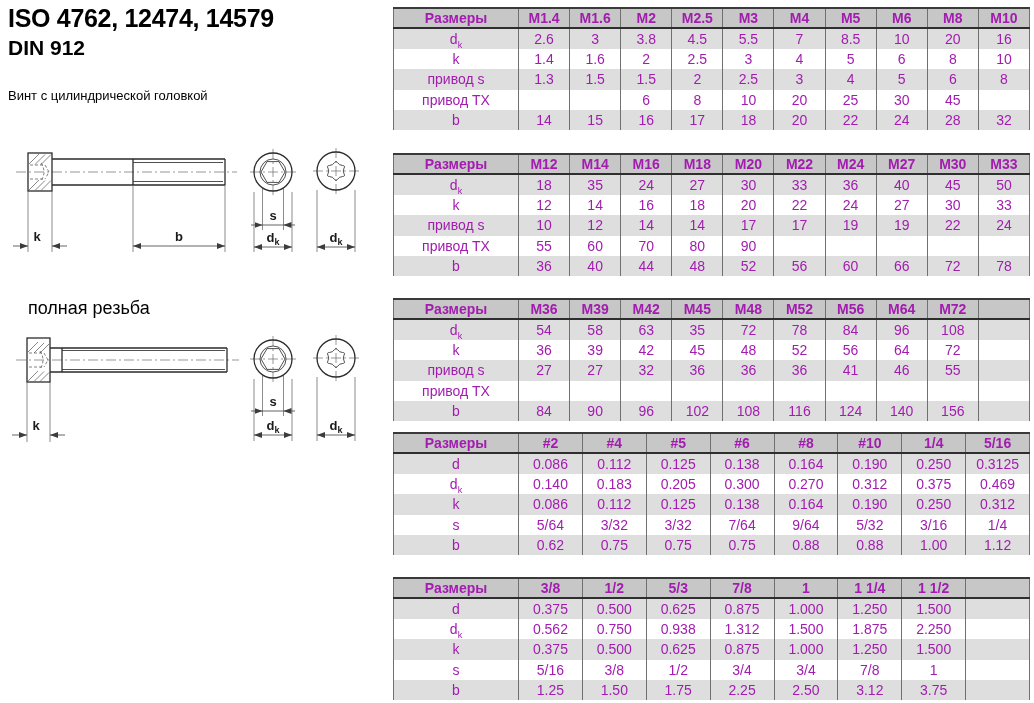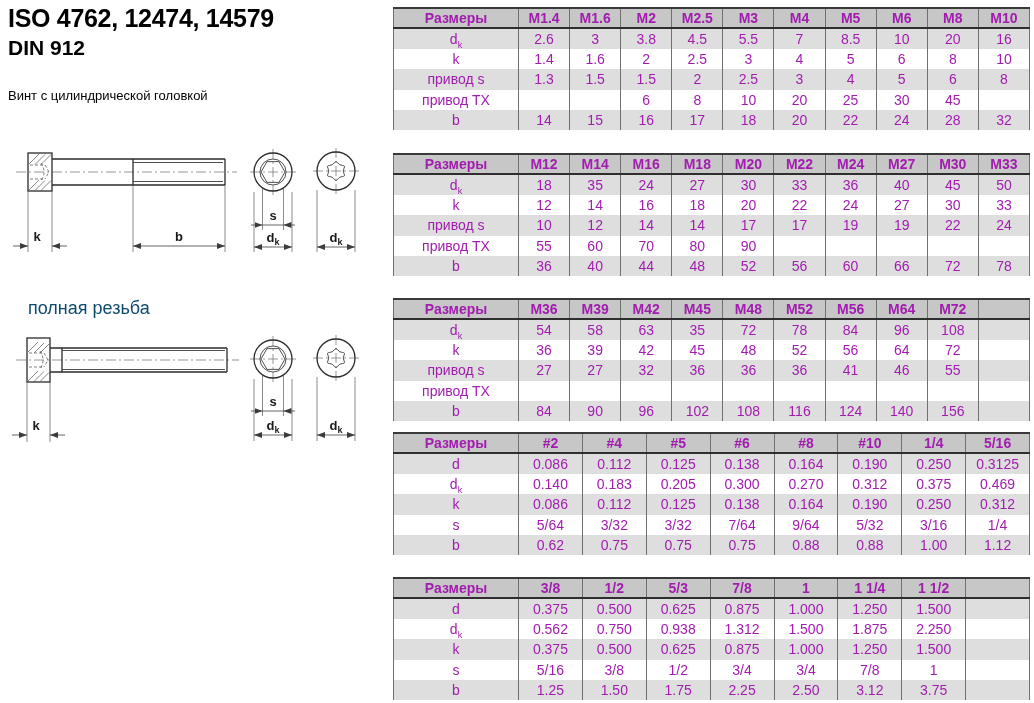--- a/index.html
+++ b/index.html
@@ -4,21 +4,21 @@
 <style>
   * { margin:0; padding:0; box-sizing:border-box; }
   html,body { background:#fff; }
   .page {
     position:relative; width:1034px; height:703px; background:#ffffff;
     font-family:"Liberation Sans", sans-serif; color:#000; overflow:hidden;
   }
   .title1 { position:absolute; left:8px; top:4px; font-size:25px; font-weight:bold; letter-spacing:-0.3px; }
   .title2 { position:absolute; left:8px; top:36px; font-size:21px; font-weight:bold; }
   .subtitle { position:absolute; left:8px; top:88px; font-size:13px; }
-  .fullthread { position:absolute; left:28px; top:298px; font-size:18px; color:#0c4a6e; }
+  .fullthread { position:absolute; left:28px; top:298px; font-size:18px; color:#000000; }
   .drawing { position:absolute; }
   .d1 { left:8px; top:140px; }
   .d2 { left:8px; top:322px; }
 
   .dim-table { position:absolute; left:393px; width:637px; }
   .dim-table table {
     border-collapse:collapse; width:100%; table-layout:fixed;
     font-size:14px; color:#a21caf;
     border-left:1px solid #707070; border-right:1px solid #9a9a9a;
   }

